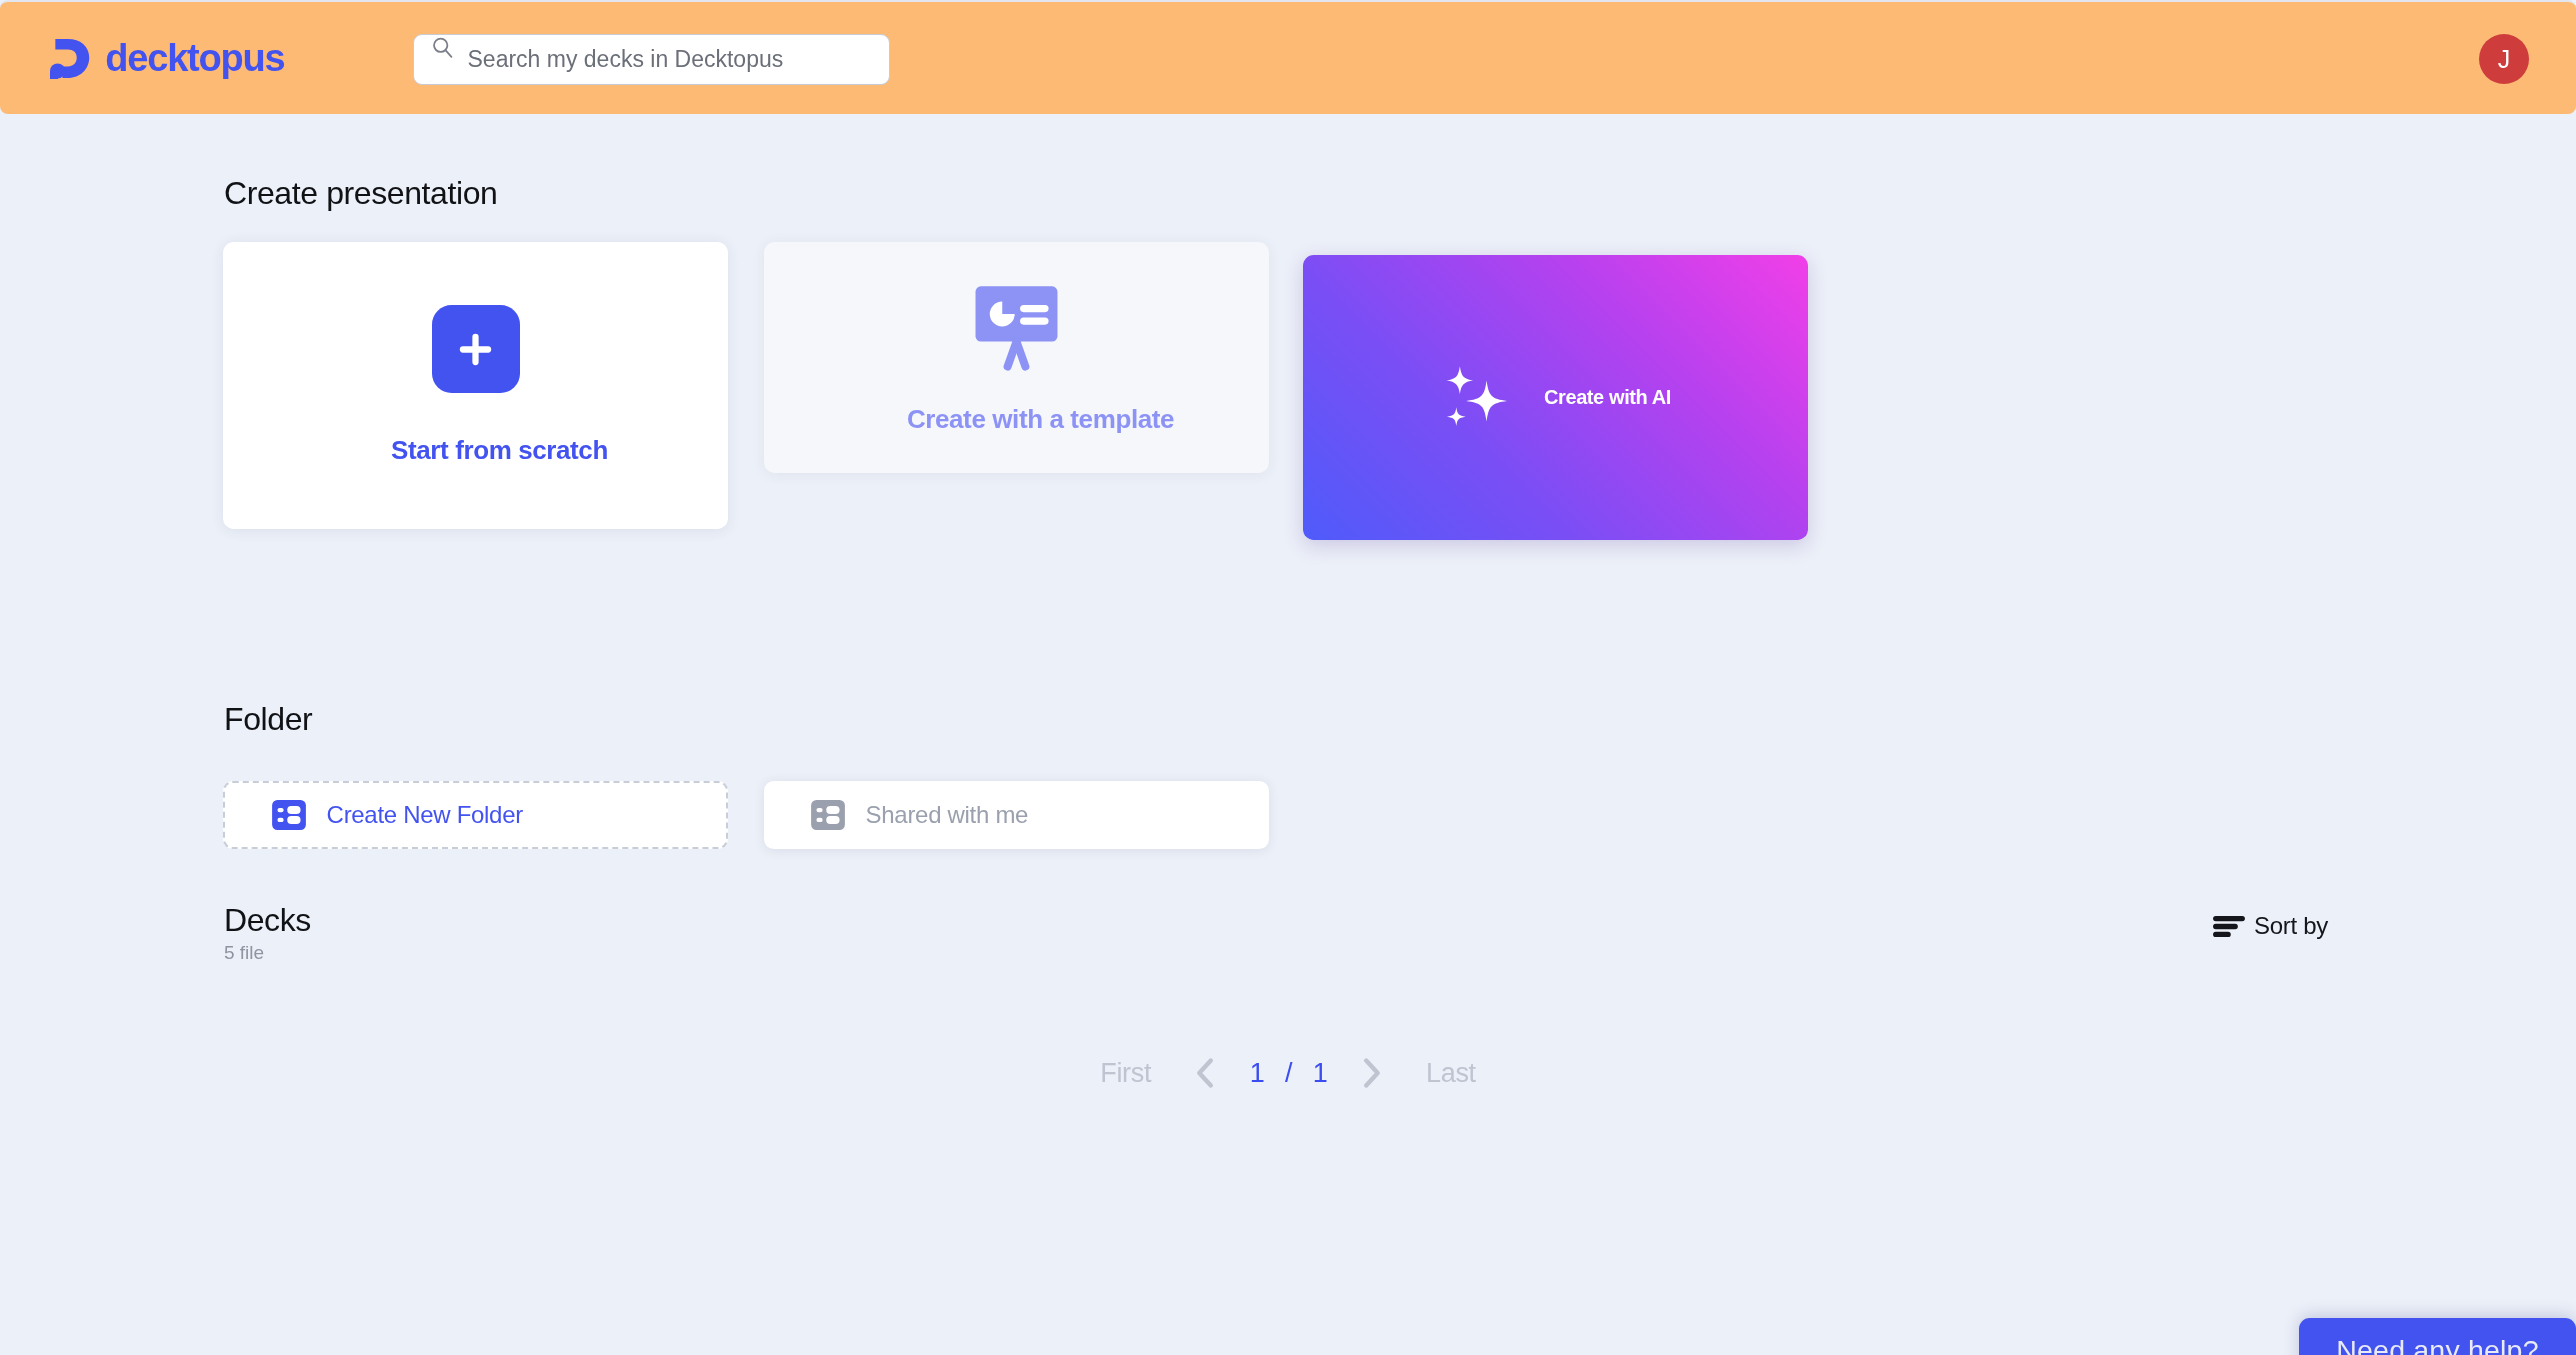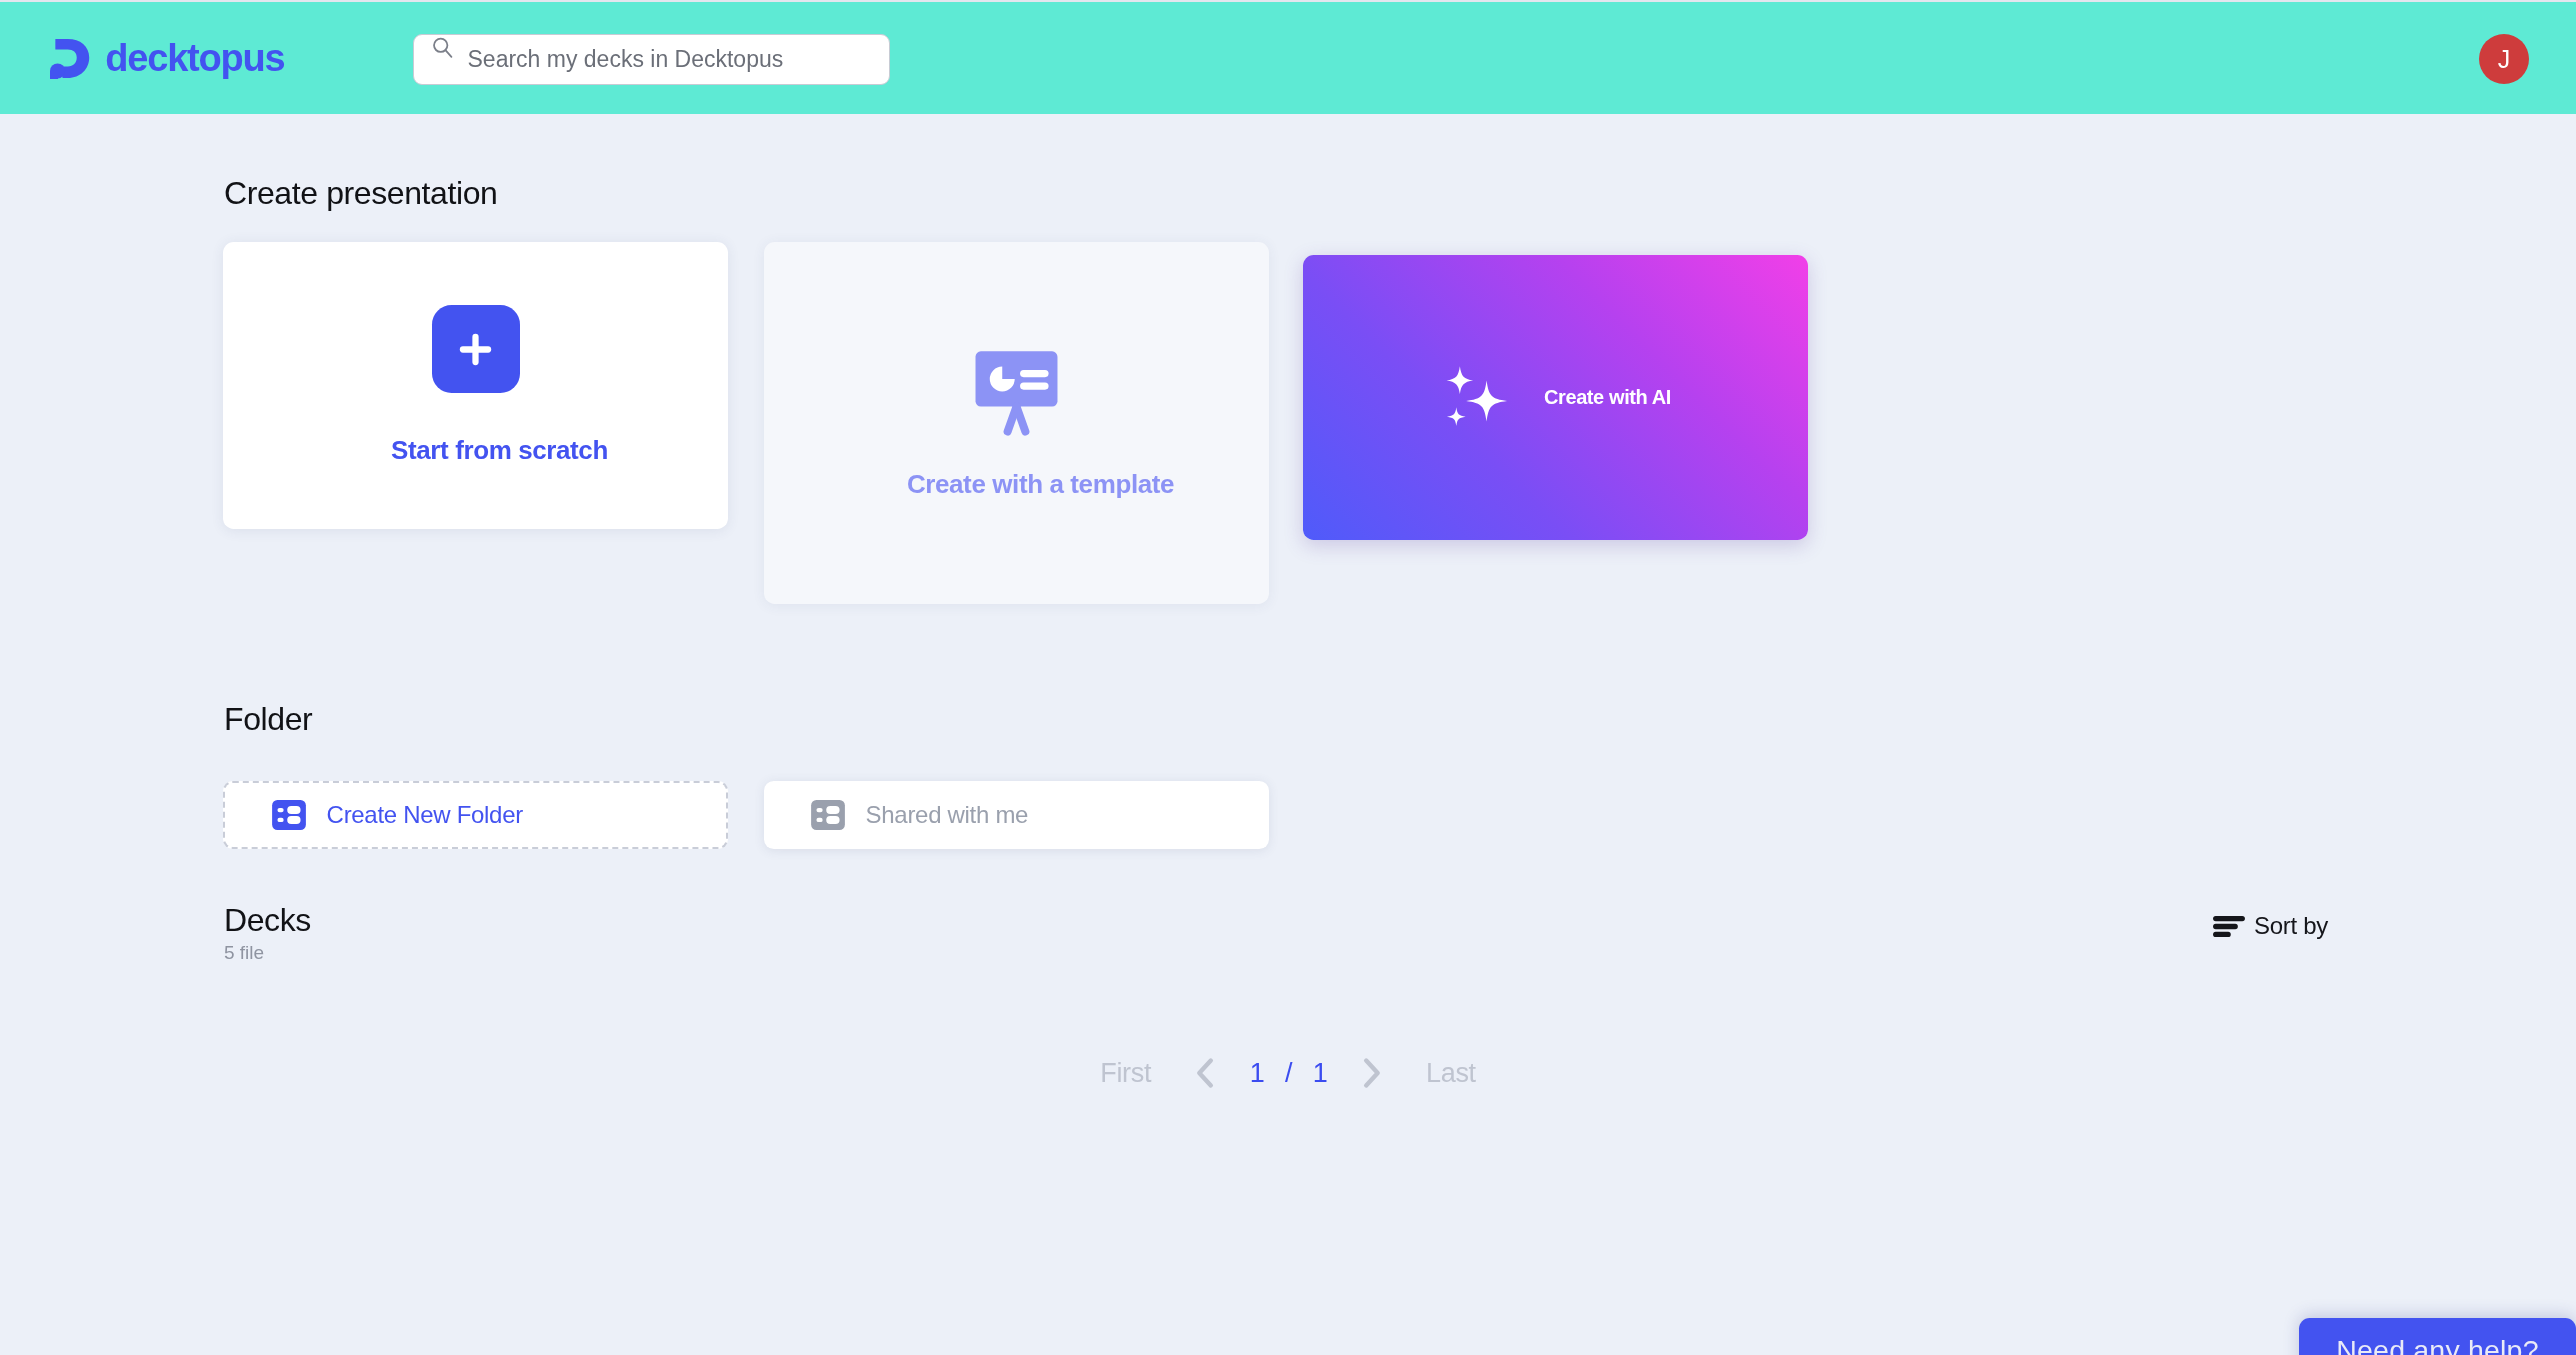--- a/index.html
+++ b/index.html
@@ -15,24 +15,25 @@
     font-family: "Liberation Sans", sans-serif;
     -webkit-font-smoothing: antialiased;
   }
 
   
   .header {
     position: absolute;
     top: 0; left: 0;
     width: 2576px;
     height: 114px;
-    background: #5eead4;
+    background: #fdba74;
     border-top: 2.7px solid #e3e6ee;
     display: flex;
     align-items: center;
+    border-radius: 8px;
   }
 
   .brand {
     position: absolute;
     left: 50px;
     display: flex;
     align-items: center;
     gap: 14.3px;
   }
   .brand-mark { width: 41px; height: 43px; display: block; }
@@ -151,21 +152,21 @@
     font-size: 26px;
     font-weight: bold;
     letter-spacing: -0.4px;
     margin-left: 48px;
   }
   .card-label.blue { color: #4353f0; }
   .card-label.lilac { color: #8c93f5; }
 
   .card-template {
     left: 541px; top: 0;
-    width: 505px; height: 362px;
+    width: 505px; height: 231px;
     background: #f5f7fb;
     box-shadow: 0 1.8px 12.5px rgba(60,70,110,0.07);
     display: flex;
     flex-direction: column;
     align-items: center;
     justify-content: center;
     cursor: pointer;
   }
   .template-icon { width: 107px; height: 98px; margin-bottom: 25px; }
 

